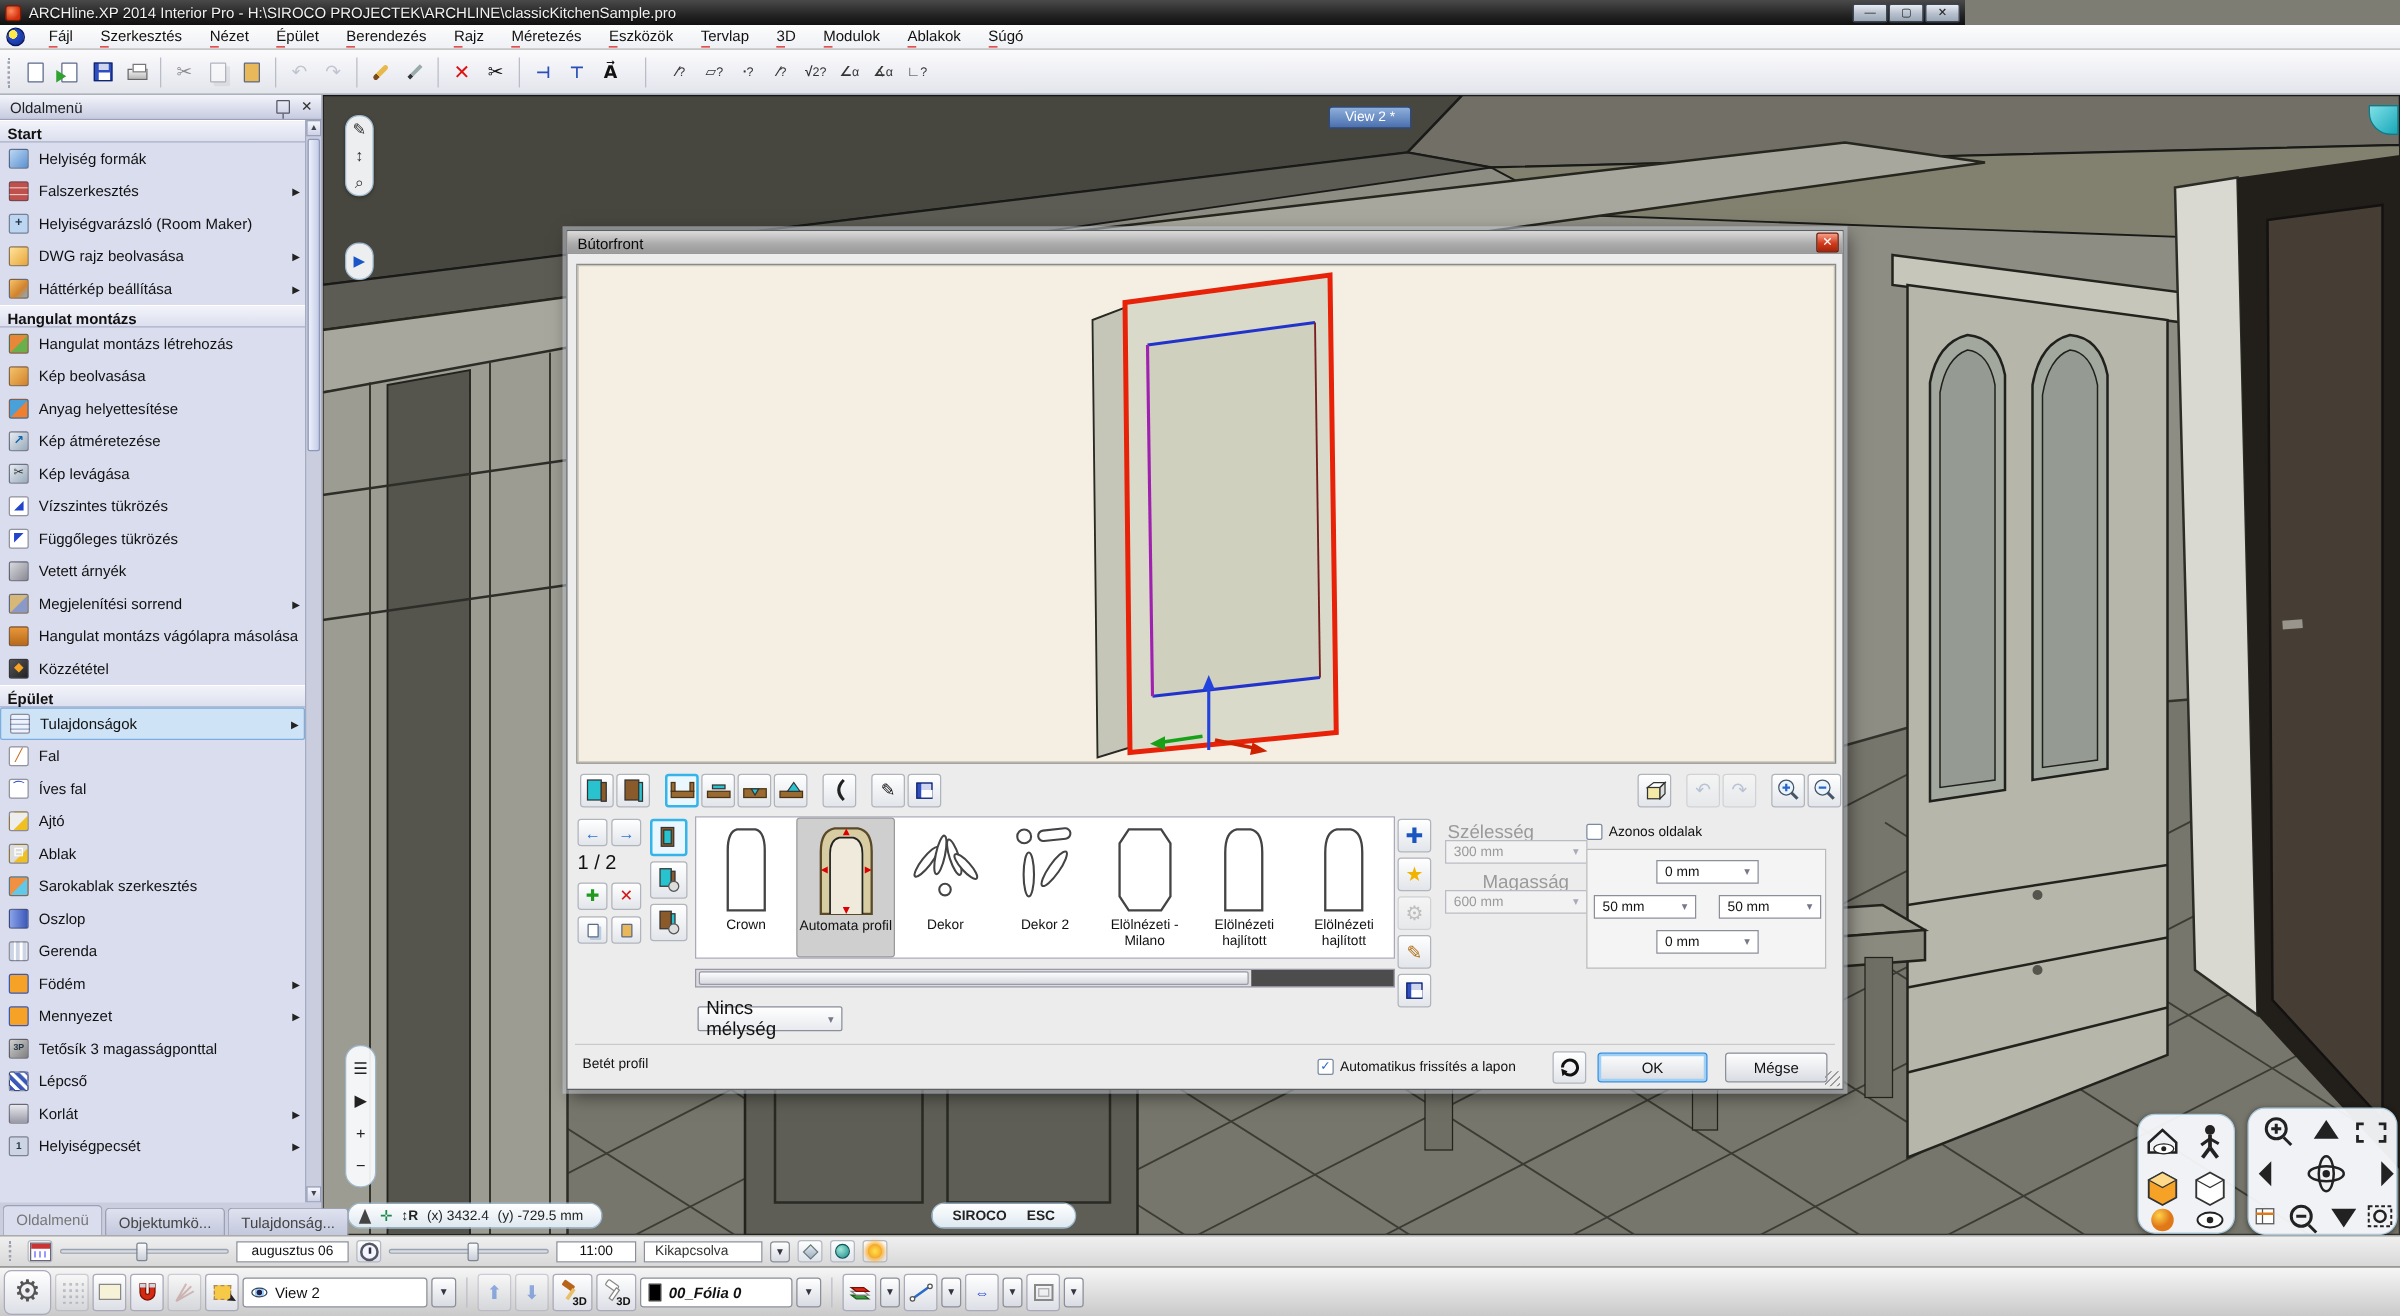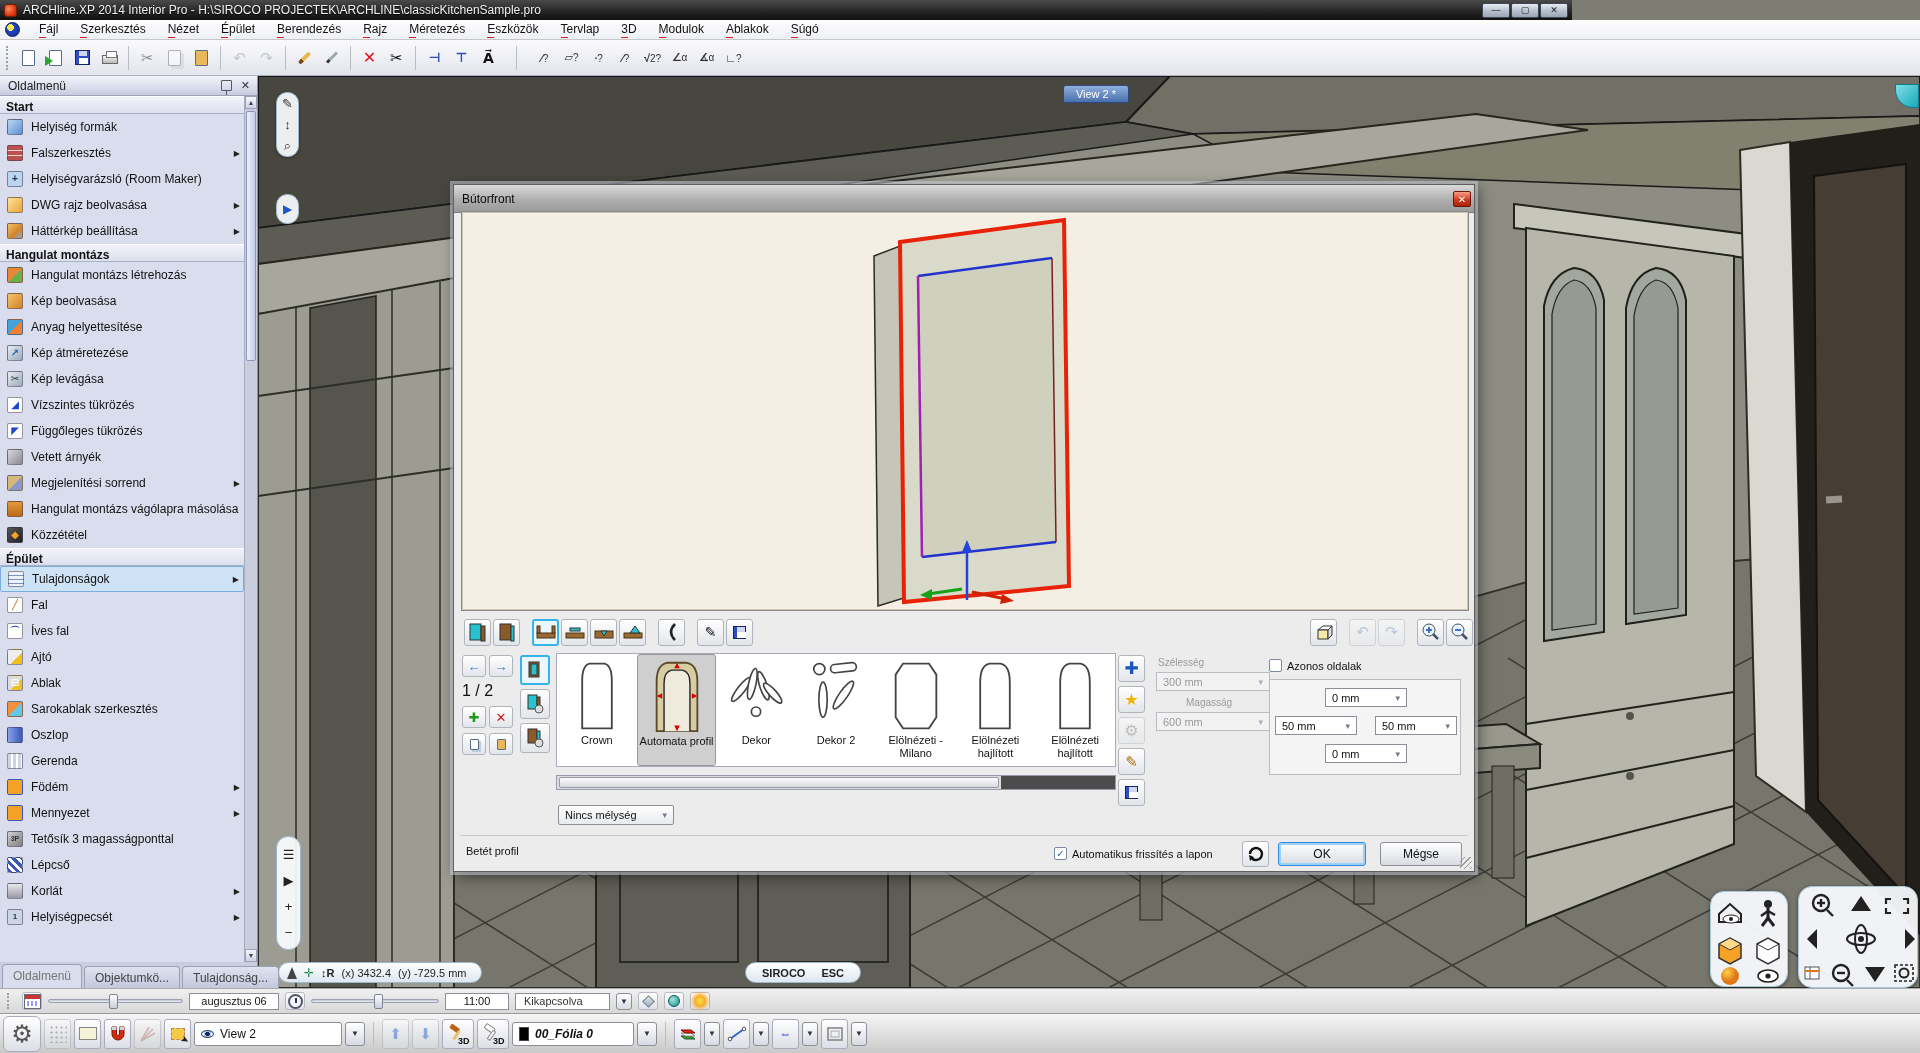--- a/index.html
+++ b/index.html
@@ -127,22 +127,22 @@
   .combo-arrow { width:20px; height:24px; border:1px solid #8a8f99; border-radius:3px; background:linear-gradient(#fff,#d8dbe2);
     font-size:8px; display:flex; align-items:center; justify-content:center; color:#334; }
   .eye { width:13px; height:8px; border-radius:50%; background:radial-gradient(circle at 50% 50%, #224 2px, #9cf 2.5px 3.5px, #fff 4px); border:1px solid #345; }
   .swatch { width:10px; height:14px; background:#000; border:1px solid #444; }
   .layer-txt { font-style:italic; font-weight:bold; font-size:12px; }
   .updown { color:#3a6fd8; font-size:15px; }
 
   
   .dialog { position:absolute; left:453px; top:184px; width:1022px; height:688px; background:#ececec;
     border:1px solid #5f5f5f; box-shadow:3px 4px 14px rgba(0,0,0,.55); outline:3px solid rgba(200,205,215,.55); }
-  .dlg-title { height:28px; background:linear-gradient(#dadada,#ababab 60%,#9a9a9a); border-bottom:1px solid #7c7c7c;
-    display:flex; align-items:center; padding:0 3px 0 8px; font-size:12px; color:#0a0a0a; }
+  .dlg-title { height:18px; background:linear-gradient(#dadada,#ababab 60%,#9a9a9a); border-bottom:1px solid #7c7c7c;
+    display:flex; align-items:flex-end; padding:0 3px 0 8px; font-size:12px; color:#0a0a0a; }
   .dlg-x { margin-left:auto; width:18px; height:16px; background:linear-gradient(#f6a088,#d23a1c 55%,#a82408);
     border:1px solid #6e1604; border-radius:2px; color:#fff; font-size:10px; font-weight:bold; text-align:center; line-height:15px; }
   .preview { position:absolute; left:7px; top:26px; width:1008px; height:400px; background:#f4efe2; border:1px solid #8a8a8a; box-shadow:inset 0 0 0 1px #c9c4b4; }
   .dtb { position:absolute; left:10px; top:432px; height:30px; display:flex; gap:2px; align-items:center; }
   .dtb-right { position:absolute; left:856px; top:432px; height:30px; display:flex; gap:2px; align-items:center; }
   .dbtn { width:27px; height:27px; border:1px solid #b0b4bc; border-radius:3px; background:linear-gradient(#ffffff,#e2e5ea);
     display:flex; align-items:center; justify-content:center; position:relative; }
   .dbtn.sel { border:2px solid #35b4ea; background:#eaf7ff; }
   .dbtn.dis { opacity:.45; }
   .dgap { width:8px; }
@@ -155,31 +155,31 @@
   .gstack .dbtn { width:30px; height:30px; }
   .thumbs { position:absolute; left:102px; top:468px; width:560px; height:114px; background:#fff; border:1px solid #aab; display:flex; }
   .gth { width:80px; padding-top:4px; display:flex; flex-direction:column; align-items:center; }
   .gth.sel { background:#cfcfcf; border:1px solid #9a9a9a; border-radius:3px; }
   .gth-label { font-size:11px; text-align:center; line-height:1.15; margin-top:2px; }
   .scrollh { position:absolute; left:102px; top:590px; width:560px; height:15px; border:1px solid #99a; background:#ddd; }
   .scrollh .th { position:absolute; left:2px; top:1px; width:440px; height:11px; background:linear-gradient(#fdfdfd,#d6d9df); border:1px solid #99a; border-radius:2px; }
   .scrollh .dk { position:absolute; left:444px; top:0; right:0; height:13px; background:#4c4c4c; }
   .rstack { position:absolute; left:664px; top:470px; display:flex; flex-direction:column; gap:4px; }
   .rstack .dbtn { width:27px; height:27px; }
-  .rlabel { position:absolute; font-size:10px; color:#9a9a9a; }
+  .rlabel { position:absolute; font-size:15px; color:#9a9a9a; }
   .rdd { position:absolute; width:114px; height:19px; background:#f2f2f2; border:1px solid #b9bcc3; color:#9a9a9a;
     font-size:11px; display:flex; align-items:center; padding:0 6px; }
   .rdd::after, .odd::after, .ddl::after { content:"▾"; margin-left:auto; font-size:9px; color:#778; }
   .rdd::after { color:#aab; }
   .chkrow { display:flex; align-items:center; gap:5px; font-size:11px; }
   .chkbox { width:13px; height:13px; background:#fff; border:1px solid #7a8aa0; border-radius:2px; text-align:center; line-height:11px; font-size:10px; color:#2a66c8; font-weight:bold; }
   .groupbox { position:absolute; left:815px; top:494px; width:192px; height:96px; border:1px solid #bbb; background:#f4f4f4; }
   .odd { position:absolute; width:82px; height:19px; background:#fff; border:1px solid #8a8f99; font-size:11px; display:flex; align-items:center; padding:0 6px; }
   .ddl { position:absolute; left:104px; top:620px; width:116px; height:20px; background:linear-gradient(#fff,#e8eaee);
-    border:1px solid #8a8f99; border-radius:2px; font-size:11px; display:flex; align-items:center; padding:0 6px; }
+    border:1px solid #8a8f99; border-radius:2px; font-size:15px; display:flex; align-items:center; padding:0 6px; }
   .betet { position:absolute; left:12px; top:660px; font-size:11px; }
   .dlg-sep { position:absolute; left:6px; right:6px; top:650px; border-top:1px solid #c9c9c9; }
   .refresh { position:absolute; left:788px; top:656px; width:27px; height:26px; }
   .btn { position:absolute; height:24px; border:1px solid #8a8f99; border-radius:3px; background:linear-gradient(#fefefe,#d9dce2);
     font-size:12px; text-align:center; line-height:22px; }
   .btn.ok { left:824px; top:657px; width:88px; border:1px solid #2f8be0; box-shadow:0 0 0 2px #9fd0f5 inset; }
   .btn.cancel { left:926px; top:657px; width:82px; }
   .resize-grip { position:absolute; right:2px; bottom:2px; width:12px; height:12px;
     background:repeating-linear-gradient(135deg,transparent 0 3px,#9a9a9a 3px 4px); }
 

